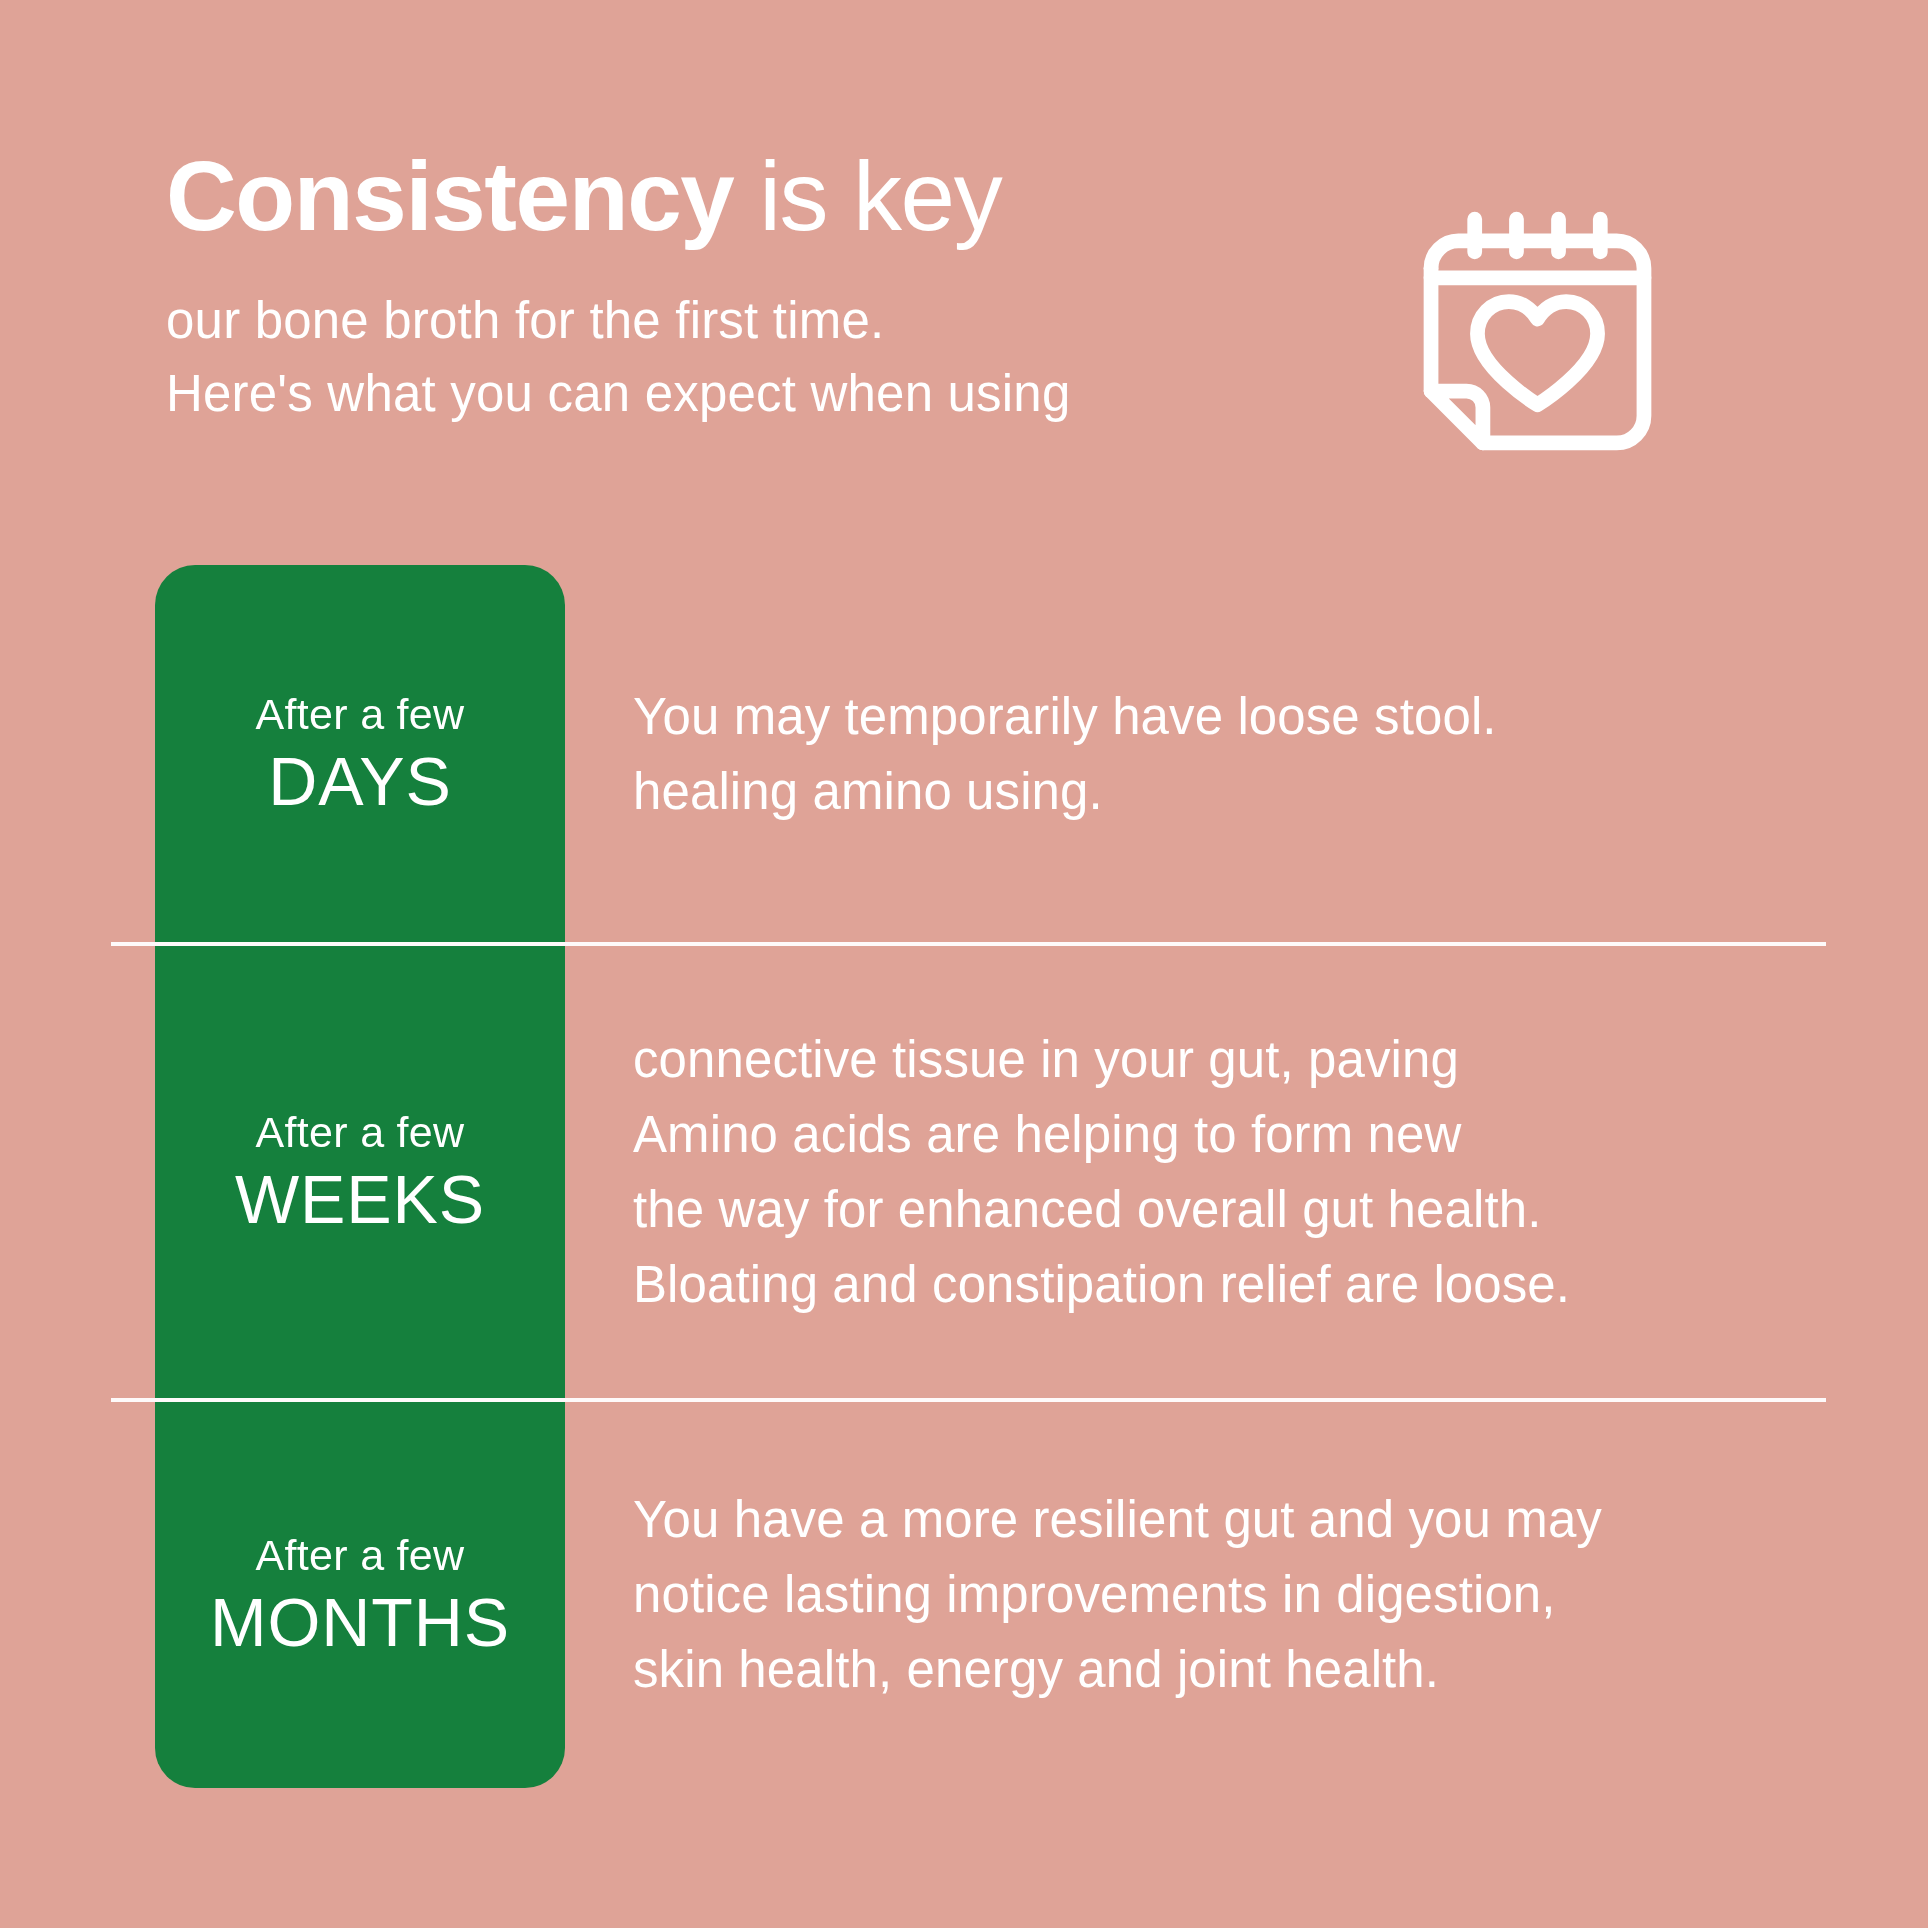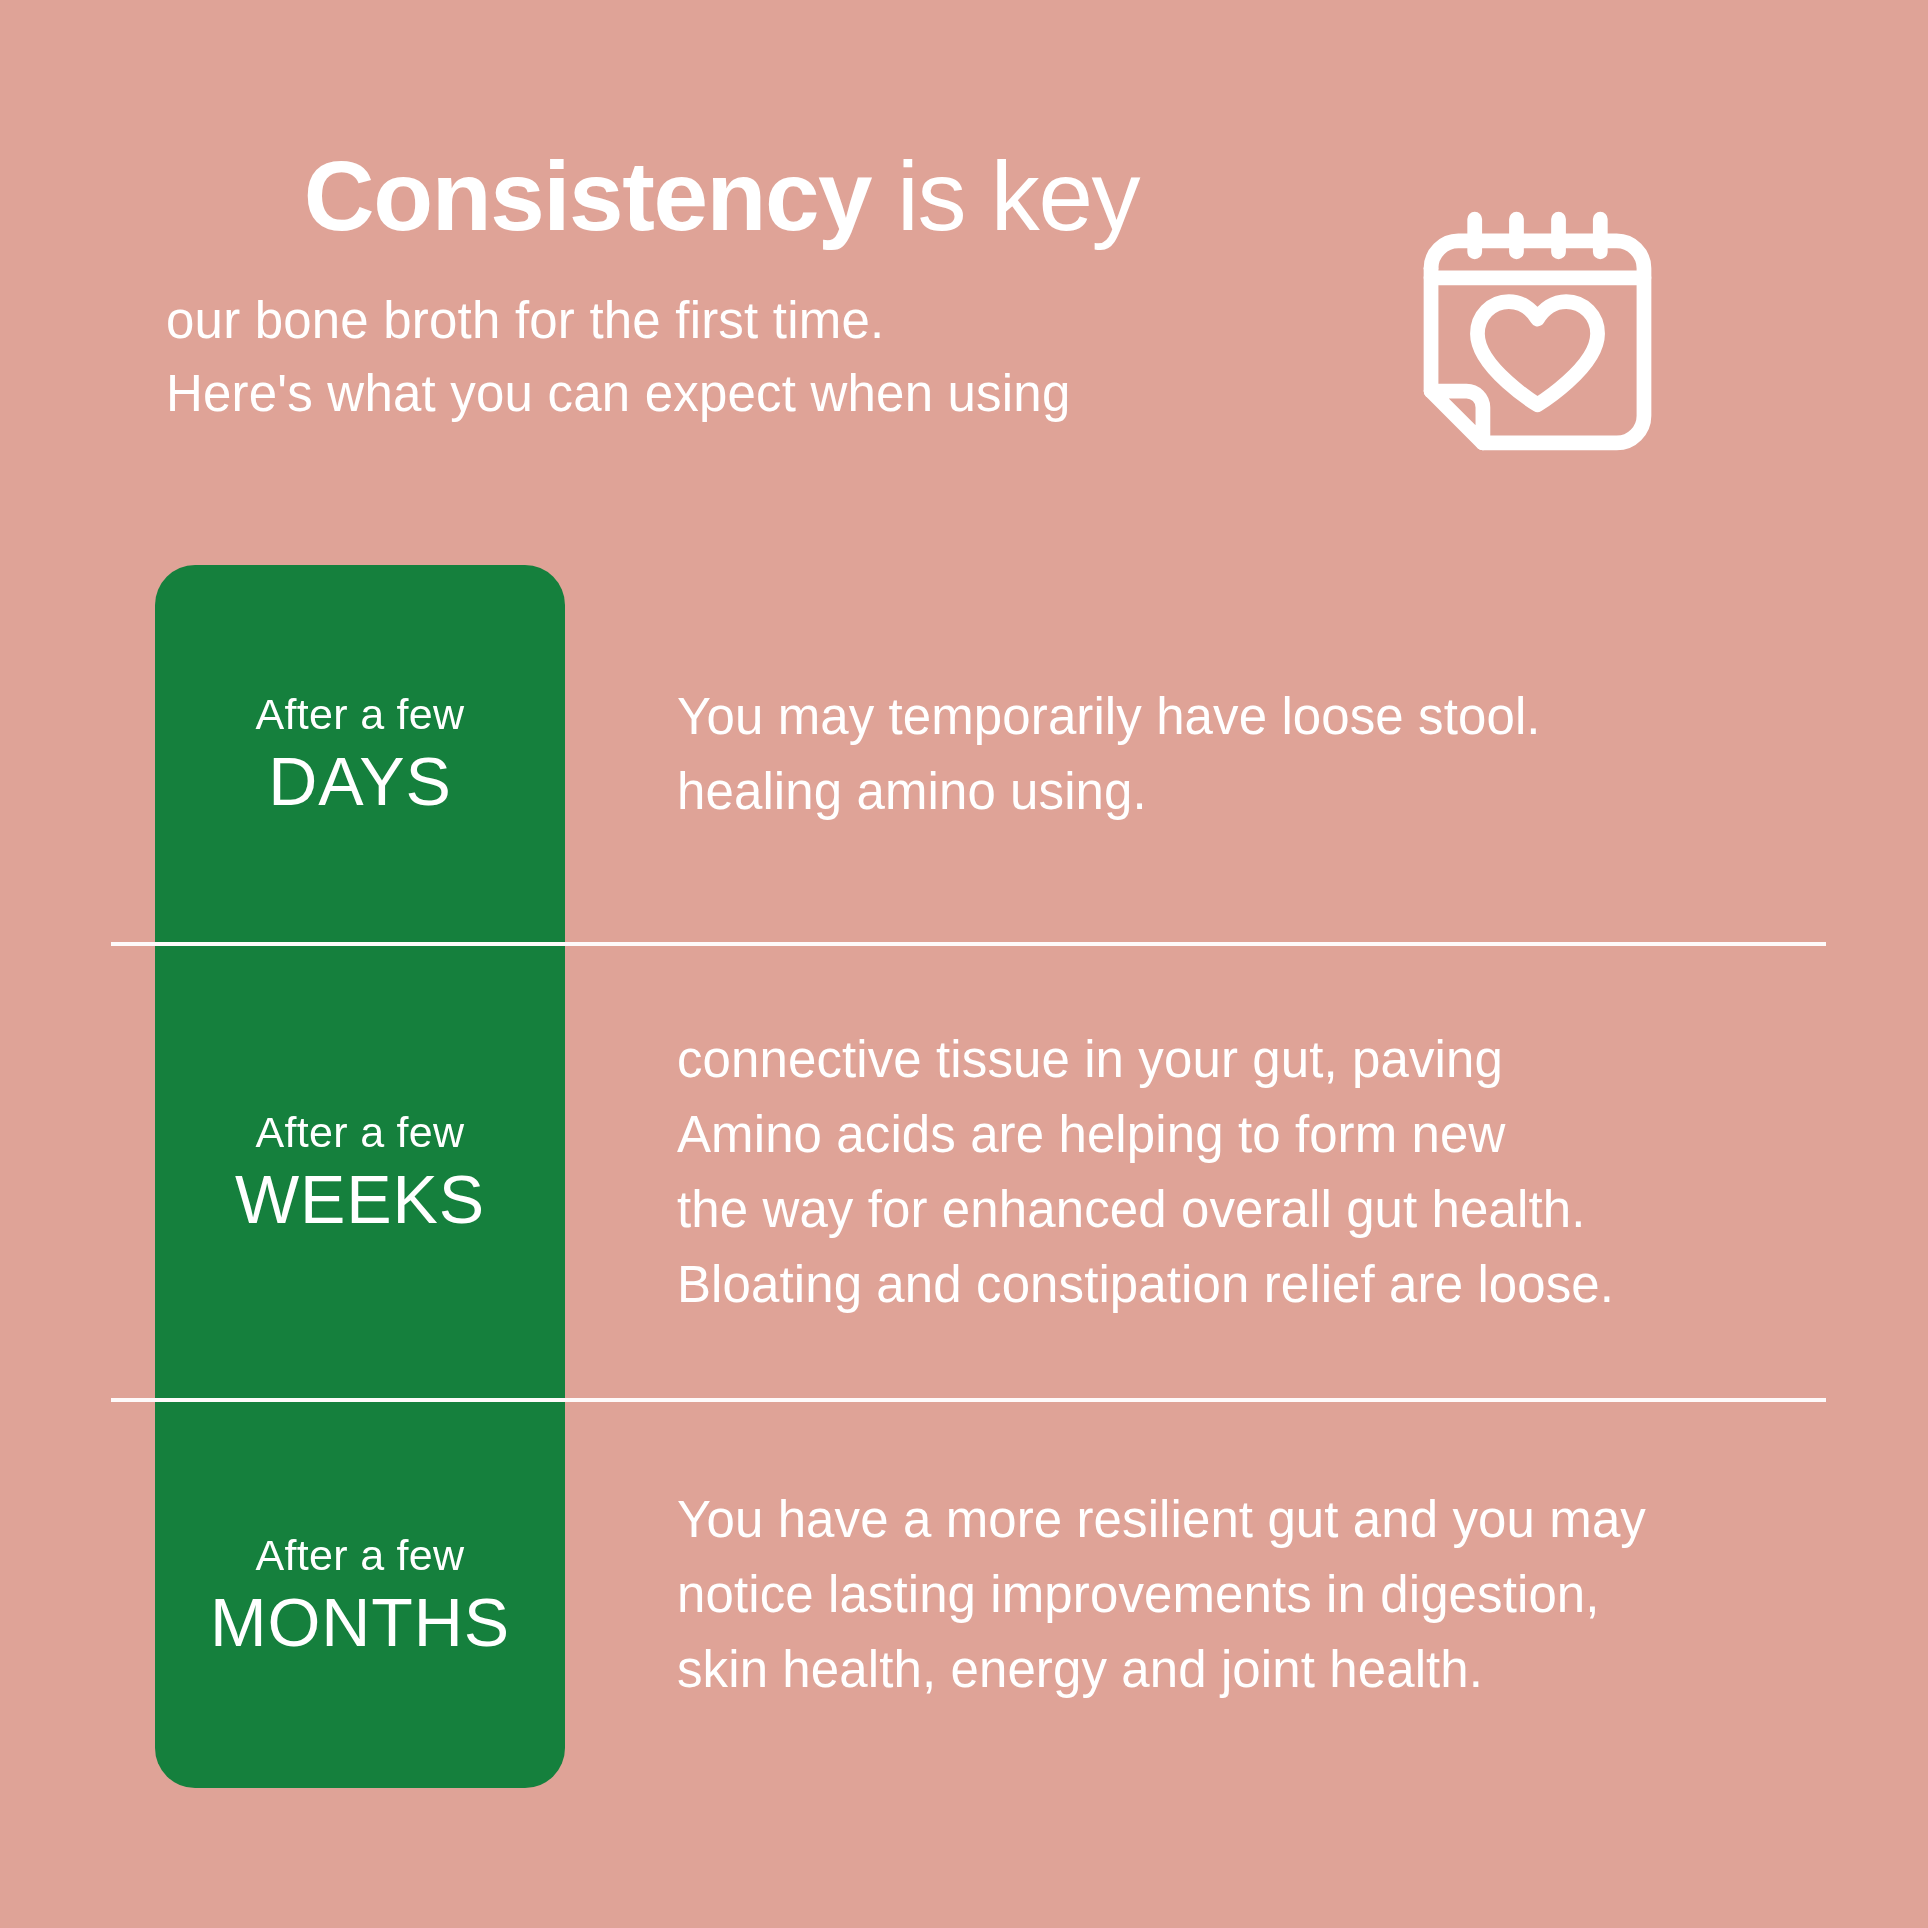--- a/index.html
+++ b/index.html
@@ -29,21 +29,20 @@
     top: 141px;
     width: 1111px;
   }
   .title {
     margin: 0;
     color: #ffffff;
     font-size: 98px;
     line-height: 111px;
     letter-spacing: -1.4px;
     white-space: nowrap;
-    text-align: center;
   }
   .title-strong {
     font-weight: 700;
   }
   .title-light {
     font-weight: 300;
   }
   .subtitle {
     margin: 0;
     padding-top: 32px;
@@ -122,21 +121,20 @@
     text-align: center;
   }
 
   .row-body {
     flex: 1 1 auto;
     display: flex;
     align-items: center;
     padding-left: 68px;
     padding-right: 56px;
     box-sizing: border-box;
-    margin-left: 44px;
   }
   .body-text {
     color: #ffffff;
     font-weight: 300;
     font-size: 51px;
     line-height: 75px;
     letter-spacing: 0.1px;
   }
   .body-line {
     display: block;

